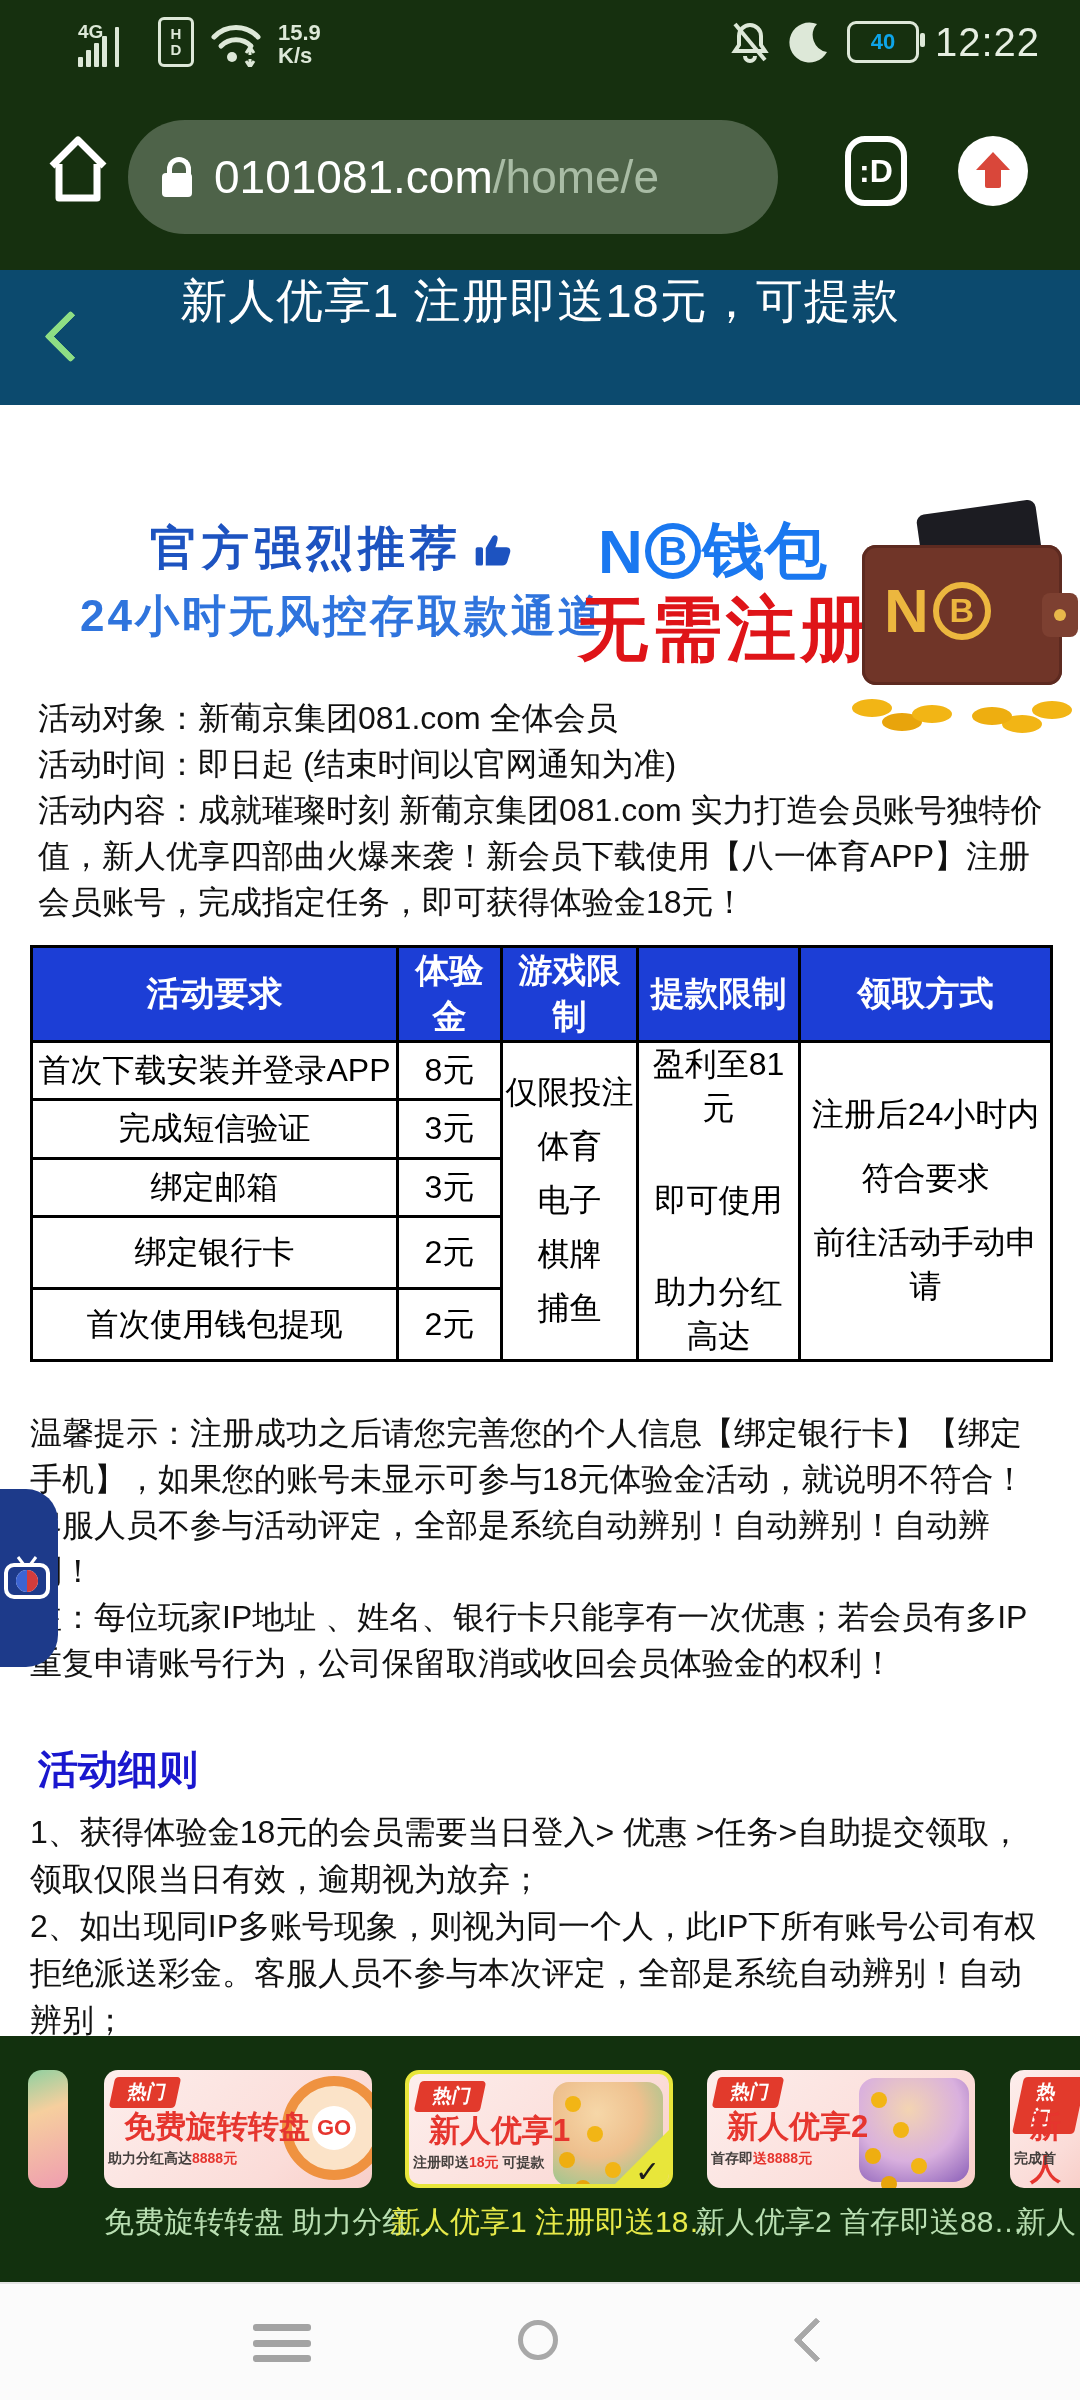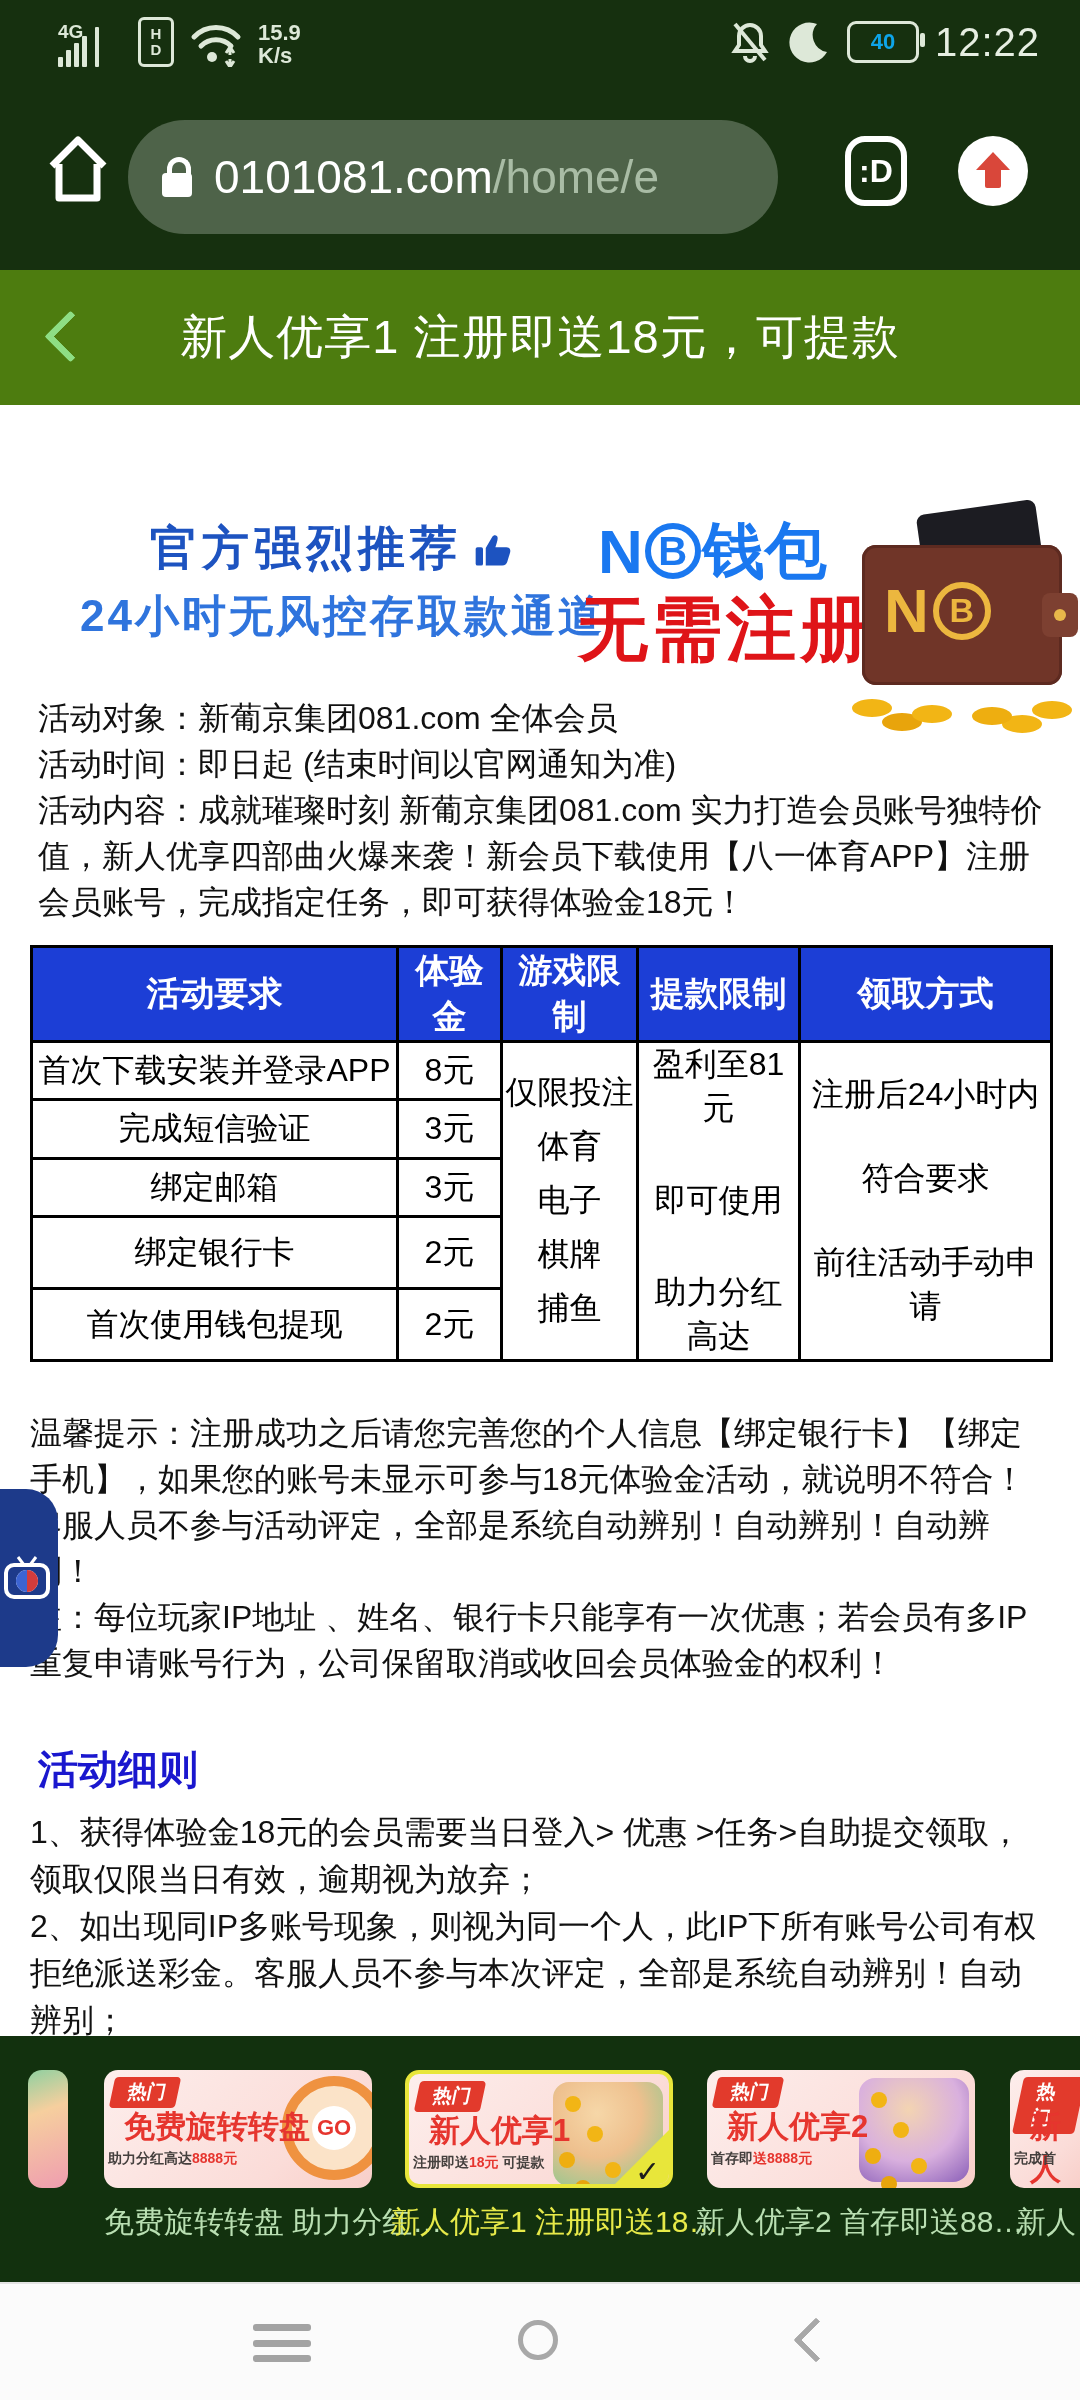--- a/index.html
+++ b/index.html
@@ -2,21 +2,21 @@
 <html><head>
 <meta charset="utf-8">
 <style>
   html,body{margin:0;padding:0;}
   .screen{position:relative;width:1080px;height:2400px;overflow:hidden;background:#fff;
     font-family:"Liberation Sans","DejaVu Sans",sans-serif;-webkit-font-smoothing:antialiased;}
   
   .status-bar{position:absolute;left:0;top:0;width:1080px;height:84px;background:#16300f;color:#dde8d8;
     display:flex;align-items:center;justify-content:space-between;padding:0 40px;box-sizing:border-box;}
   .sb-left{display:flex;align-items:flex-end;gap:16px;margin-left:18px;}
-  .sig{position:relative;width:64px;height:44px;}
+  .sig{position:relative;width:64px;height:44px;margin-left:20px;}
   .sig .net{position:absolute;left:0;top:-2px;font-size:19px;font-weight:bold;color:#dde8d8;}
   .sig .bars{position:absolute;left:0;bottom:0;display:flex;align-items:flex-end;gap:3px;}
   .sig .bars i{display:block;width:5px;background:#dde8d8;border-radius:1px;}
   .hd-box{width:30px;height:44px;border:3px solid #dde8d8;border-radius:6px;display:flex;flex-direction:column;
     align-items:center;justify-content:center;font-size:15px;font-weight:bold;line-height:16px;color:#dde8d8;}
   .wifi{position:relative;width:52px;height:46px;}
   .speed{font-size:22px;line-height:23px;color:#dde8d8;font-weight:bold;}
   .sb-right{display:flex;align-items:center;gap:16px;}
   .batt{position:relative;width:66px;height:36px;border:3px solid #dde8d8;border-radius:9px;
     display:flex;align-items:center;justify-content:center;font-size:22px;font-weight:bold;color:#0ea5e9;}
@@ -35,22 +35,22 @@
   .url-text .path{color:#a9bca5;}
   .tab-btn{position:absolute;left:845px;top:52px;width:62px;height:70px;border:6px solid #fff;border-radius:20px;
     display:flex;align-items:center;justify-content:center;color:#fff;font-weight:bold;font-size:32px;box-sizing:border-box;}
   .share-btn{position:absolute;left:958px;top:52px;width:70px;height:70px;background:#fff;border-radius:50%;
     display:flex;align-items:center;justify-content:center;}
   .up-arrow{position:relative;width:34px;height:38px;}
   .up-arrow .head{position:absolute;left:0;top:0;width:0;height:0;border-left:17px solid transparent;
     border-right:17px solid transparent;border-bottom:18px solid #d9473a;}
   .up-arrow .stem{position:absolute;left:9px;top:16px;width:16px;height:20px;background:#d9473a;border-radius:2px;}
   
-  .title-bar{position:absolute;left:0;top:270px;width:1080px;height:135px;background:#4d7c0f;
-    display:flex;align-items:center;justify-content:center;}
+  .title-bar{position:absolute;left:0;top:270px;width:1080px;height:135px;background:#0c4a6e;
+    display:flex;align-items:flex-start;justify-content:center;}
   .back-chevron{position:absolute;left:52px;top:48px;width:30px;height:30px;border-left:7px solid #8ede84;
     border-bottom:7px solid #8ede84;transform:rotate(45deg);border-radius:3px;}
   .title-text{color:#fff;font-size:47px;letter-spacing:1px;}
   
   .content{position:absolute;left:0;top:405px;width:1080px;height:1631px;background:#fff;box-sizing:border-box;
     padding:0 30px;color:#111;}
   .banner{position:relative;height:290px;margin:0 -30px;}
   .banner-l1{position:absolute;left:150px;top:112px;font-size:47px;font-weight:bold;color:#1d53c0;letter-spacing:5px;
     display:flex;align-items:center;gap:10px;}
   .banner-l2{position:absolute;left:80px;top:182px;font-size:44px;font-weight:bold;color:#2f74dd;letter-spacing:3px;}
@@ -261,21 +261,21 @@
           </div>
         </td>
         <td rowspan="5">
           <div class="vstack" style="min-height:200px;justify-content:center;gap:48px">
             <div>盈利至81元</div>
             <div>即可使用</div>
             <div>助力分红高达</div>
           </div>
         </td>
         <td rowspan="5">
-          <div class="vstack" style="min-height:200px;justify-content:space-between;gap:40px">
+          <div class="vstack" style="min-height:200px;justify-content:space-between;gap:20px">
             <div>注册后24小时内</div>
             <div>符合要求</div>
             <div>前往活动手动申请</div>
           </div>
         </td>
       </tr>
       <tr style="height:52px">
         <td>完成短信验证</td>
         <td>3元</td>
       </tr>

